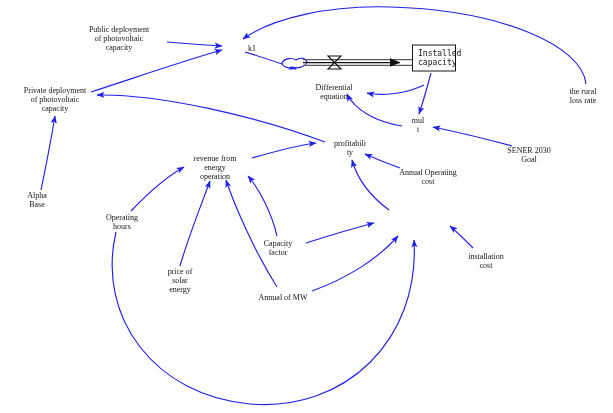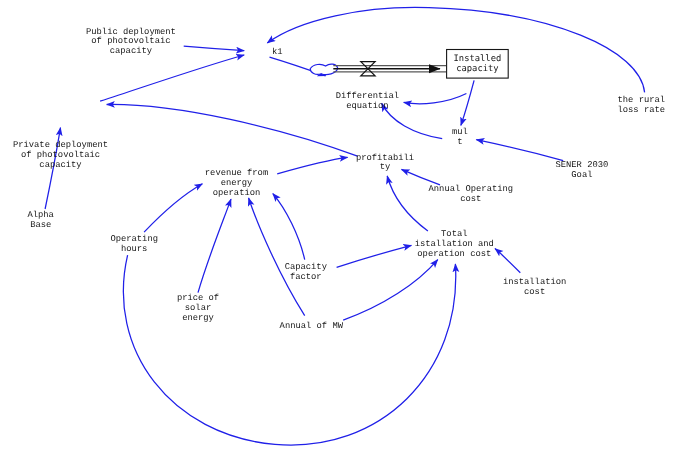--- a/index.html
+++ b/index.html
@@ -20,21 +20,21 @@
   }
   #diagram-svg {
     position: absolute;
     left: 0;
     top: 0;
     width: 613px;
     height: 413px;
   }
   .node-label {
     position: absolute;
-    font-family: Liberation Mono, monospace;
+    font-family: Liberation Serif, serif;
     font-size: 8px;
     line-height: 9px;
     color: #141414;
     text-align: center;
     white-space: pre;
     letter-spacing: 0px;
     transform: translate(-50%, -50%);
     pointer-events: auto;
   }
   .stock-box {
@@ -114,31 +114,31 @@
 
     <g>
       <path d="M282,62.5 C285,58 292,57.5 296,60 C300,57 306,58 307,62 C306,67 297,69 292,67 C287,69 282,66 282,62.5 Z" fill="#ffffff" stroke="#2020e8" stroke-width="1.1"></path>
       <line x1="303" y1="59.6" x2="414" y2="59.6" stroke="#585858" stroke-width="1.1"></line>
       <line x1="303" y1="65.4" x2="414" y2="65.4" stroke="#585858" stroke-width="1.1"></line>
       <line x1="303" y1="62.5" x2="400" y2="62.5" stroke="#111111" stroke-width="1.25" marker-end="url(#arrowblack)"></line>
       <path d="M328,56 L341,56 L328,69 L341,69 Z" fill="none" stroke="#111111" stroke-width="1.1"></path>
     </g>
   </svg>
 
-  <div class="stock-box" style="left:434px; top:58px; width:57px; height:27px;">Installed
+  <div class="stock-box" style="left:434px; top:58px; width:44px; height:27px;">Installed
 capacity</div>
 
   <div class="node-label" style="left:334px; top:79px;margin-top:13px;">Differential
 equation</div>
 
   <div class="node-label" style="left:119px; top:38px;">Public deployment
 of photovoltaic
 capacity</div>
 
-  <div class="node-label" style="left:55px; top:99px;margin-top:42px;">Private deployment
+  <div class="node-label" style="left:55px; top:99px;">Private deployment
 of photovoltaic
 capacity</div>
 
   <div class="node-label" style="left:37px; top:200px;text-align:center;">Alpha
 Base</div>
 
   <div class="node-label" style="left:252px; top:48px;">k1</div>
 
   <div class="node-label" style="left:418px; top:125px;">mul
 t</div>
@@ -164,20 +164,17 @@
 
   <div class="node-label" style="left:180px; top:280px;">price of
 solar
 energy</div>
 
   <div class="node-label" style="left:278px; top:248px;">Capacity
 factor</div>
 
   <div class="node-label" style="left:283px; top:297px;">Annual of MW</div>
 
-  <div class="node-label" style="left:413px; top:222px;">Total
-istallation and
-operation cost</div>
 
   <div class="node-label" style="left:486px; top:261px;">installation
 cost</div>
 
 </div>
 
 </body></html>

